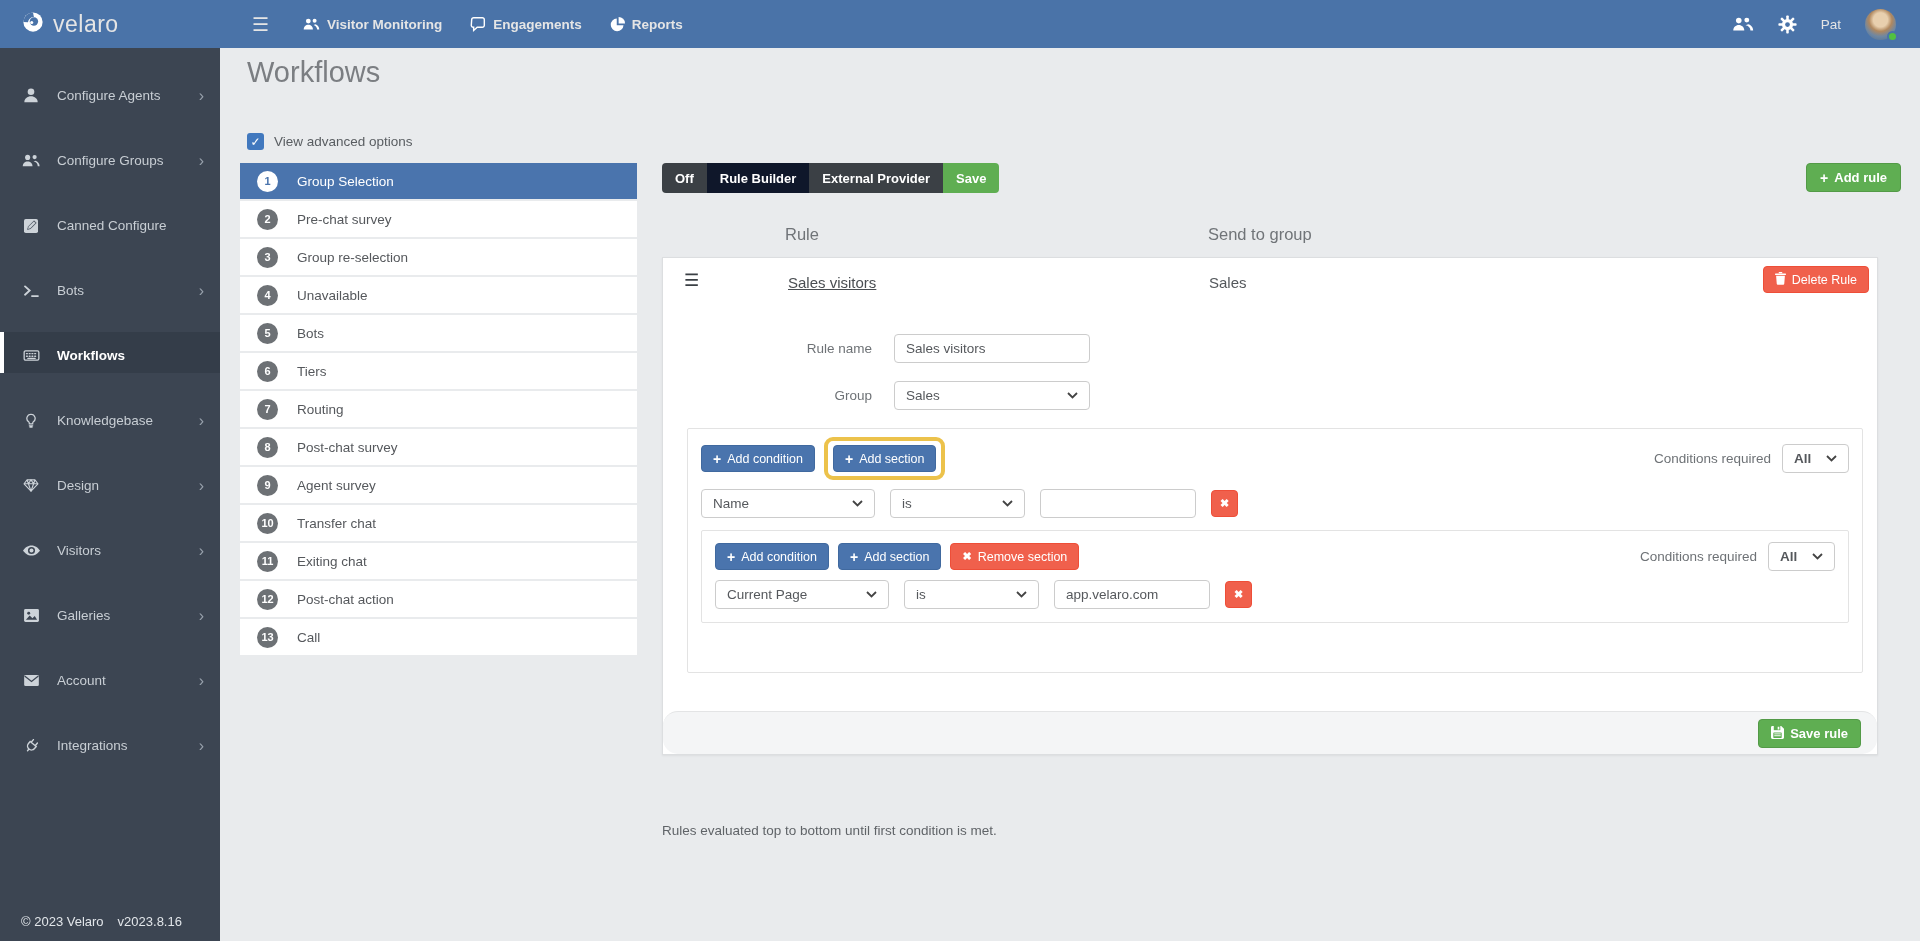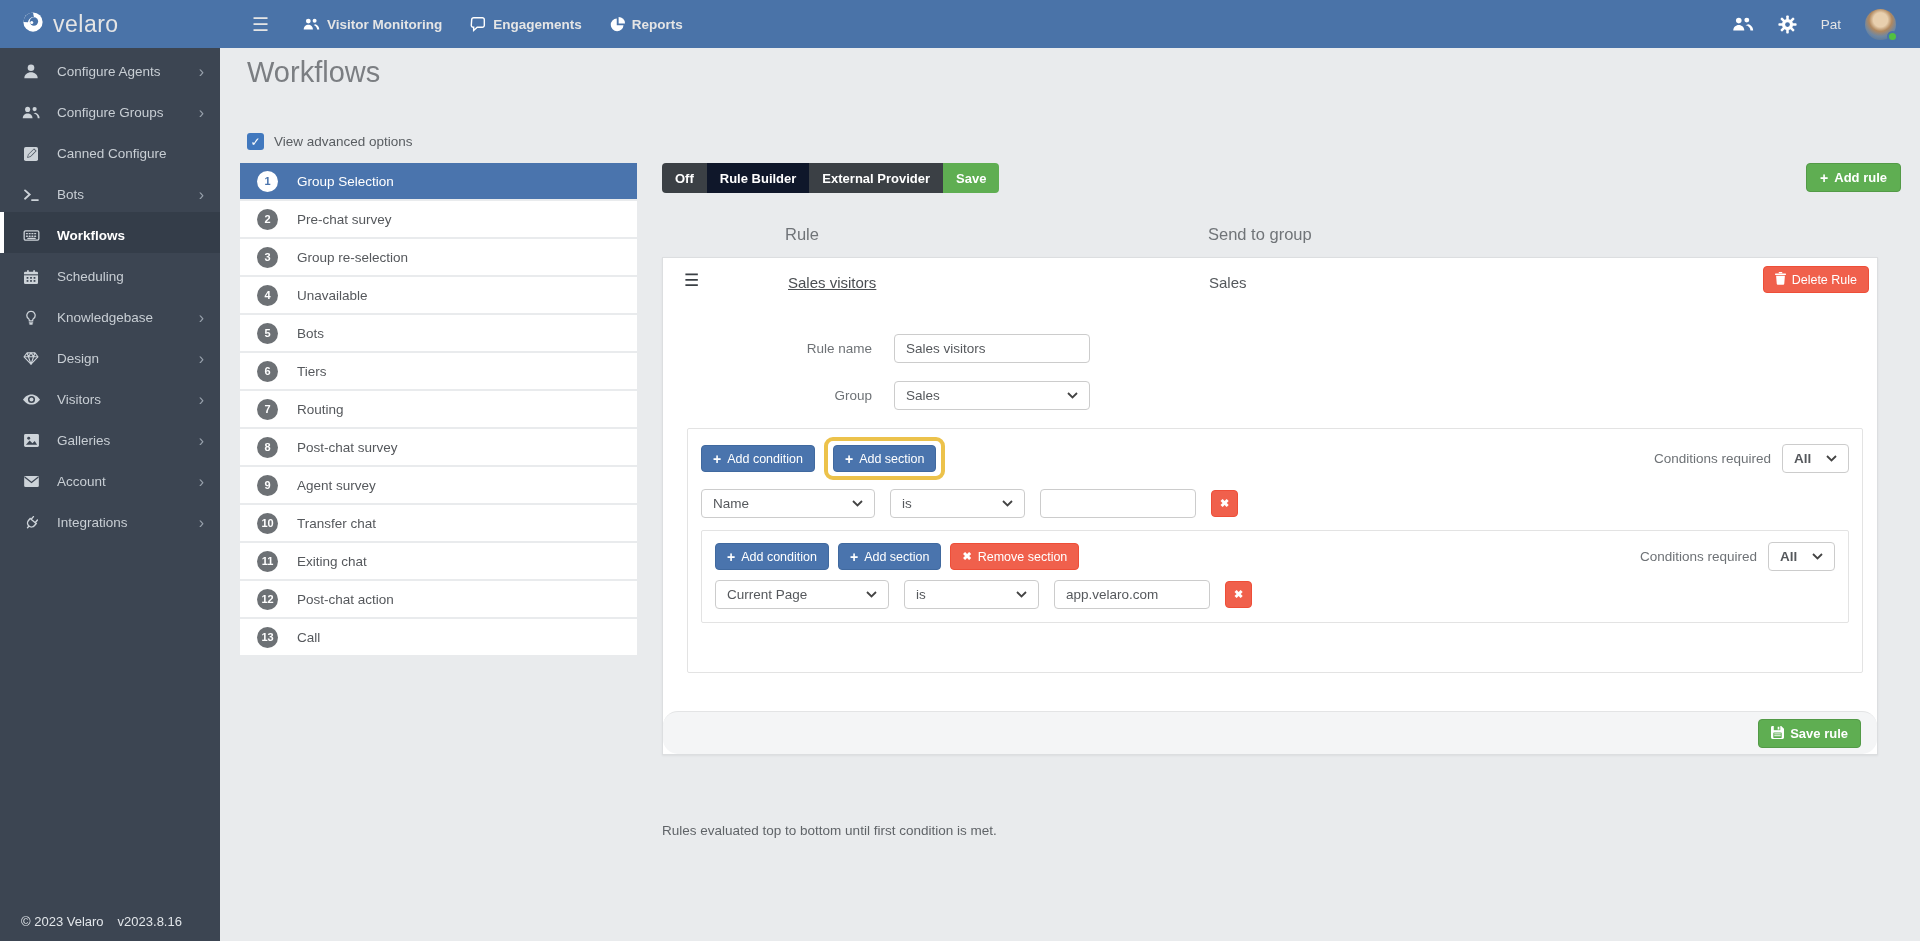--- a/index.html
+++ b/index.html
@@ -17,21 +17,21 @@
   .nav-link svg { display:block; }
   .nav-right { margin-left:auto; display:flex; align-items:center; gap:24px; padding-right:24px; }
   .nav-icon { cursor:pointer; display:flex; align-items:center; }
   .nav-user { font-size:13.5px; }
   .avatar { position:relative; width:31px; height:31px; border-radius:50%; cursor:pointer;
             background:radial-gradient(circle at 50% 35%, #e8cfae 28%, #b0885f 45%, #6e87a3 66%, #4d6a8c 100%); }
   .avatar .status-dot { position:absolute; right:-2px; bottom:-2px; width:11px; height:11px; border-radius:50%; background:#52c141; border:2px solid #4a73a8; }
 
   
   .sidebar { position:absolute; top:48px; left:0; bottom:0; width:220px; background:#3c4552; color:#c8ced4; }
-  .side-item { position:relative; height:41px; display:flex; align-items:center; padding:6px 16px 0 21px; cursor:pointer; font-size:13.5px; }
+  .side-item { position:relative; height:41px; display:flex; align-items:center; padding:6px 16px 0 21px; cursor:pointer; font-size:13.5px;margin-top:24px; }
   .si-icon { width:20px; display:flex; justify-content:center; color:#cdd3d9; }
   .si-label { margin-left:16px; }
   .si-chev { margin-left:auto; color:#97a0ab; font-size:16px; line-height:1; }
   .side-item.active { background:#343d49; color:#fff; font-weight:700; }
   .side-item.active::before { content:""; position:absolute; left:0; top:0; bottom:0; width:4px; background:#fff; }
   .side-footer { position:absolute; left:21px; bottom:12px; font-size:13px; color:#e2e6ea; }
   .side-footer span + span { margin-left:14px; }
 
   
   .main { position:absolute; top:48px; left:220px; right:0; bottom:0; background:#e9ebed; }
@@ -228,39 +228,20 @@
       <span class="si-icon">
           <svg width="17" height="11" viewBox="0 0 18 12" fill="none" stroke="currentColor" stroke-width="1.4">
             <rect x="1" y="1" width="16" height="10" rx="1.5"></rect>
             <path d="M3.5 4h1M6.5 4h1M9.5 4h1M12.5 4h1M3.5 6.8h1M6.5 6.8h1M9.5 6.8h1M12.5 6.8h1M5 9.2h8" stroke-linecap="round"></path>
           </svg>
         </span>
       <span class="si-label">Workflows</span>
     </div>
     <div class="side-item">
       <span class="si-icon">
-          <svg width="14" height="14" viewBox="0 0 16 16" fill="currentColor">
-            <rect x="0" y="2" width="16" height="14" rx="1.5"></rect>
-            <rect x="3.5" y="0" width="2" height="4" rx="1"></rect>
-            <rect x="10.5" y="0" width="2" height="4" rx="1"></rect>
-            <path d="M0 5.5h16" stroke="#3c4552" stroke-width="1.2"></path>
-            <g fill="#3c4552">
-              <rect x="3" y="8" width="2" height="2"></rect>
-              <rect x="7" y="8" width="2" height="2"></rect>
-              <rect x="11" y="8" width="2" height="2"></rect>
-              <rect x="3" y="11.5" width="2" height="2"></rect>
-              <rect x="7" y="11.5" width="2" height="2"></rect>
-              <rect x="11" y="11.5" width="2" height="2"></rect>
-            </g>
-          </svg>
-        </span>
-      <span class="si-label">Scheduling</span>
-    </div>
-    <div class="side-item">
-      <span class="si-icon">
           <svg width="10" height="15" viewBox="0 0 12 17" fill="none" stroke="currentColor" stroke-width="1.5">
             <path d="M6 1a5 5 0 0 1 2.8 9.1c-.8.6-.8 1.4-.8 2.4H4c0-1-.0-1.8-.8-2.4A5 5 0 0 1 6 1z"></path>
             <path d="M4 14.8h4M4.8 16.5h2.4" stroke-linecap="round"></path>
           </svg>
         </span>
       <span class="si-label">Knowledgebase</span>
       <span class="si-chev">›</span>
     </div>
     <div class="side-item">
       <span class="si-icon">

